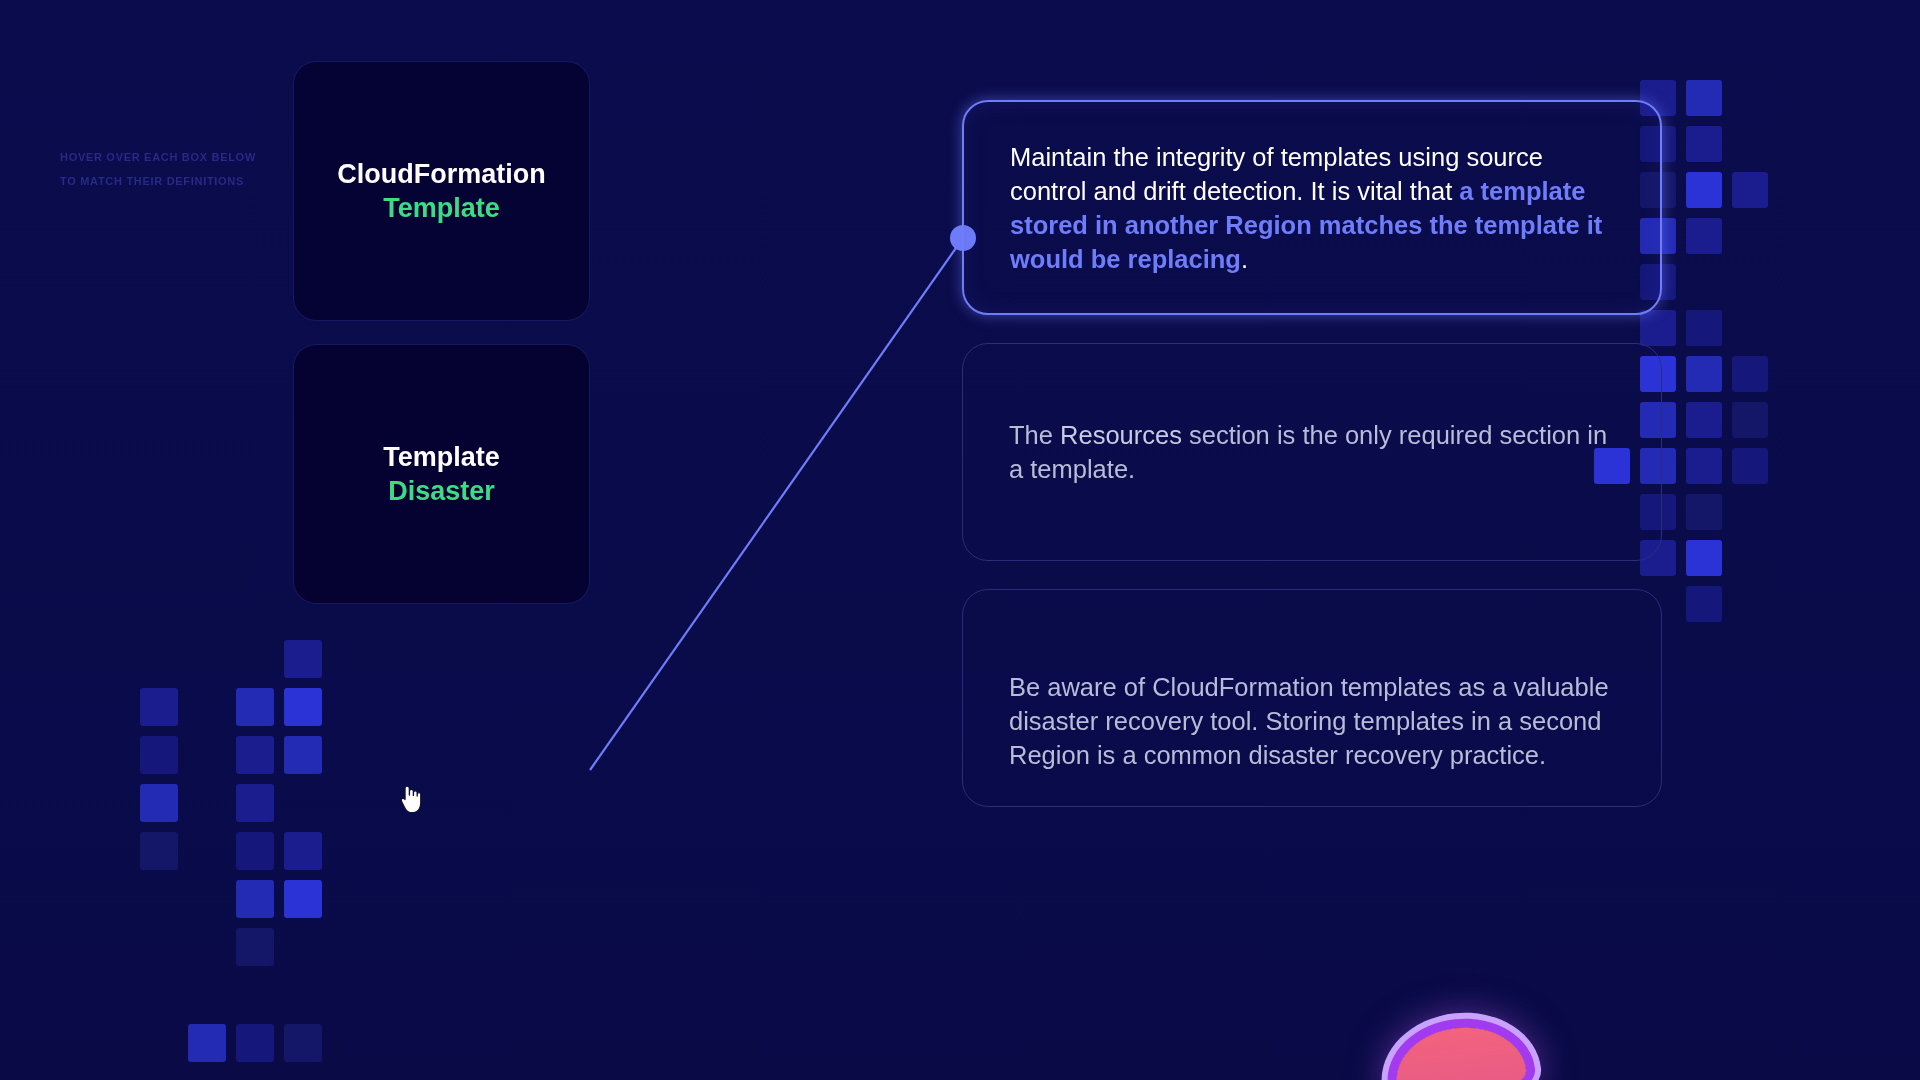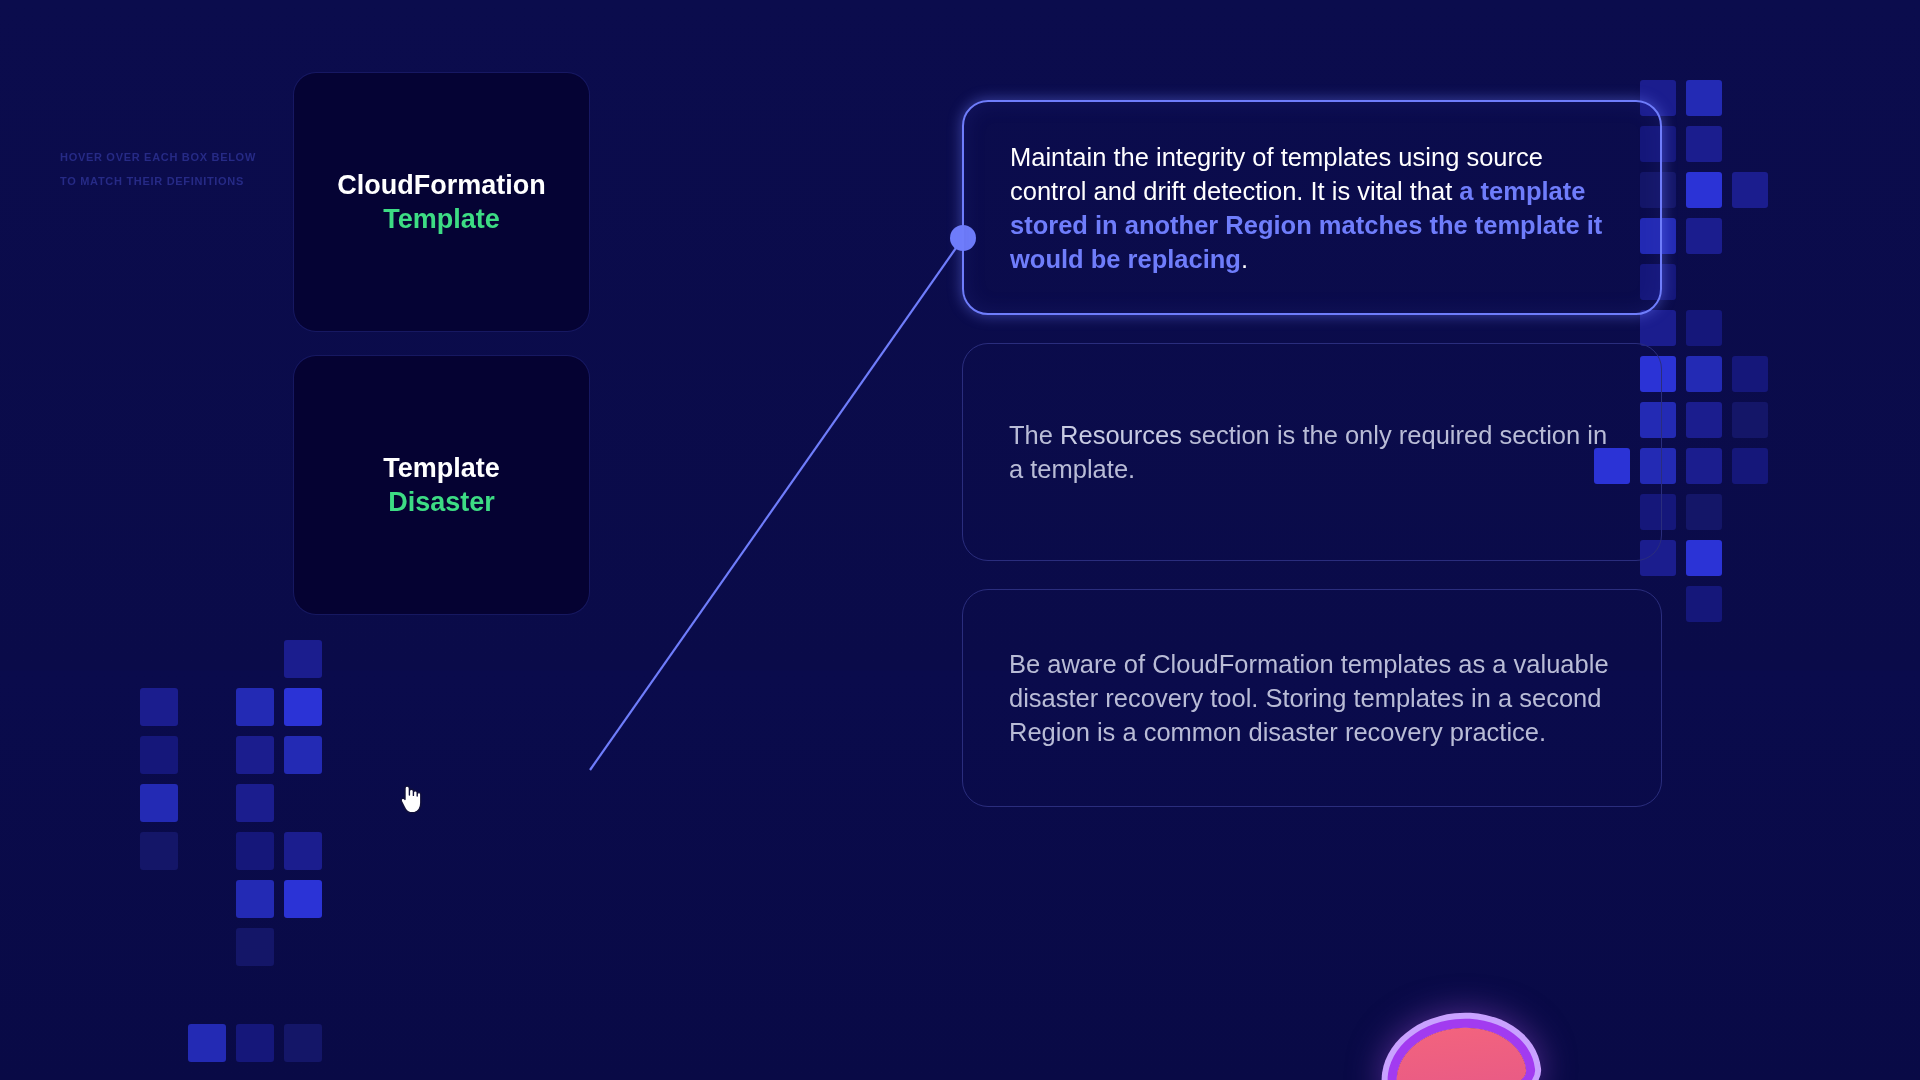--- a/index.html
+++ b/index.html
@@ -44,21 +44,21 @@
     line-height: 24.2px;
     letter-spacing: 0.7px;
     color: #262a86;
     text-transform: uppercase;
   }
 
   
   #terms {
     position: absolute;
     left: 294px;
-    top: 73px;
+    top: 62px;
     width: 295px;
   }
 
   .term-card {
     position: relative;
     width: 295px;
     height: 258px;
     margin-bottom: 25px;
     border-radius: 22px;
     background: #050334;
@@ -122,21 +122,21 @@
                 inset 0 0 22px rgba(60,70,190,0.16);
   }
   .def-card.is-active p { color: #ffffff; }
   .def-card.is-active p b {
     color: #6f7dfb;
     font-weight: 700;
   }
 
   #def-0 { height: 215px; }
   #def-1 { height: 218px; }
-  #def-2 { height: 218px; }
+  #def-2 { height: 218px; align-items: flex-end; }
 
   
   #connector {
     position: absolute;
     left: 0; top: 0;
     width: 1920px; height: 1080px;
     pointer-events: none;
   }
 
   

